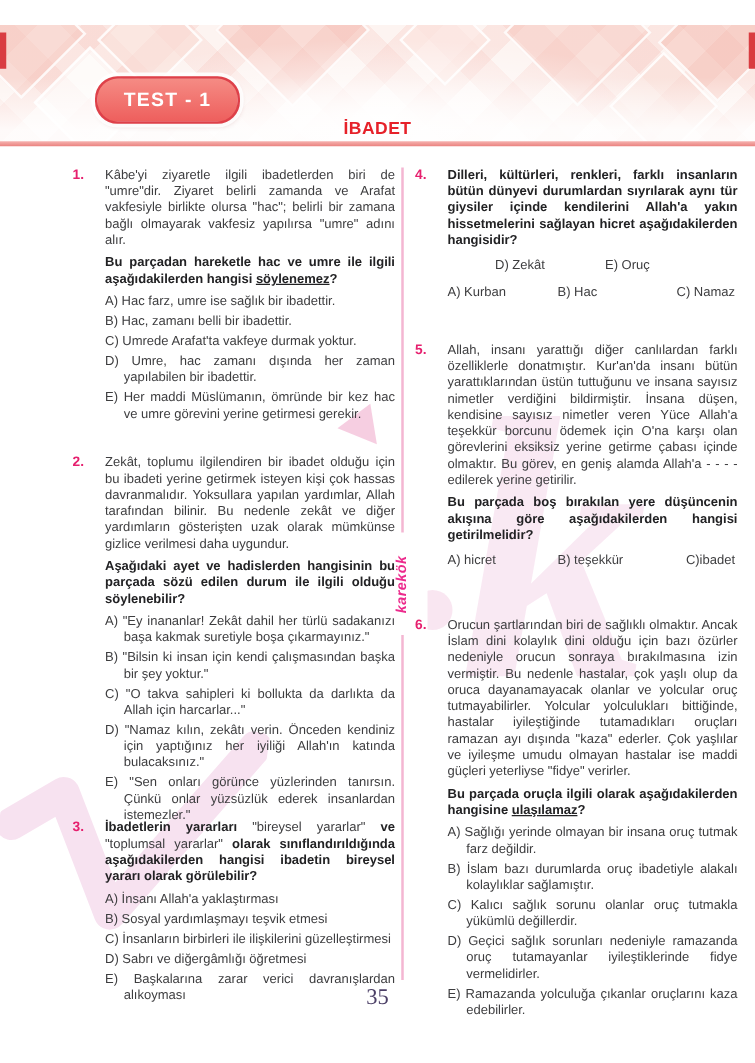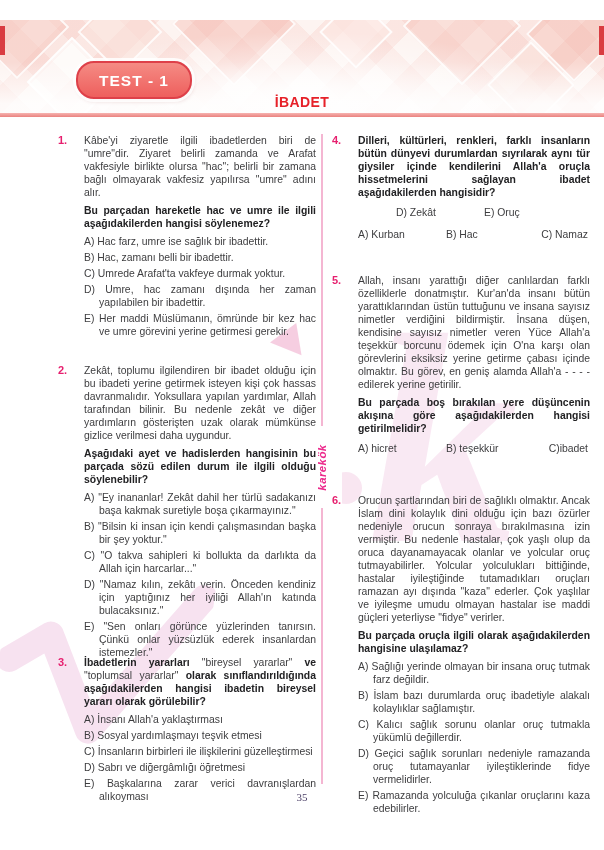--- a/index.html
+++ b/index.html
@@ -52,30 +52,30 @@
   
   .col{position:absolute;top:0;height:850px;z-index:2;}
   #col-left{left:58px;width:258px;}
   #col-right{left:332px;width:258px;}
   .q{position:absolute;left:0;right:0;display:flex;}
   #q1{top:114px}#q2{top:344px}#q3{top:636px}#q4{top:114px}#q5{top:254px}#q6{top:474px}
   .qnum{width:26px;flex:none;font-weight:bold;color:#e61f6e;font-size:11px;}
   .qbody{flex:1;min-width:0;}
   .para{margin:0 0 5px 0;text-align:justify;}
   .stem{margin:0 0 5px 0;text-align:justify;font-weight:bold;color:#222224;}
-  .stem .u{}
+  .stem .u{text-decoration:underline;}
   .opt{margin-top:3px;padding-left:15px;text-indent:-15px;text-align:justify;}
   .optrow{position:relative;height:15px;margin-top:7px;}
   .optrow span{position:absolute;top:0;white-space:nowrap;}
   .r1-a{left:0;} .r1-b{left:88px;} .r1-c{right:2px;}
   #q4 .r2-d{left:38px;} #q4 .r2-e{left:126px;}
   #q5 .r2-d{left:30px;} #q5 .r2-e{left:134px;}
 
   #page-num{position:absolute;left:0;top:771px;width:604px;text-align:center;z-index:2;
-      font-family:"Liberation Serif",serif;font-size:11px;color:#4b3f66;}
+      font-family:"Liberation Serif",serif;font-size:18px;color:#4b3f66;}
 </style>
 </head>
 <body>
 
 <div id="page">
 
   <div id="banner">
     <div class="lat1"></div>
     <div class="lat2"></div>
     <div class="d" style="left:-20px;top:-30px;width:70px;height:70px;background:rgba(246,199,190,.55);"></div>
@@ -149,21 +149,21 @@
         <div class="opt">E) Başkalarına zarar verici davranışlardan alıkoyması</div>
       </div>
     </div>
   </div>
 
   <div id="col-right" class="col">
 
     <div class="q" id="q4">
       <div class="qnum">4.</div>
       <div class="qbody">
-        <p class="stem">Dilleri, kültürleri, renkleri, farklı insanların bütün dünyevi durumlardan sıyrılarak aynı tür giysiler içinde kendilerini Allah'a oruçla hissetmelerini sağlayan ibadet aşağıdakilerden hangisidir?</p>
+        <p class="stem">Dilleri, kültürleri, renkleri, farklı insanların bütün dünyevi durumlardan sıyrılarak aynı tür giysiler içinde kendilerini Allah'a yakın hissetmelerini sağlayan hicret aşağıdakilerden hangisidir?</p>
         <div class="optrow">
           <span class="r2-d">D) Zekât</span>
           <span class="r2-e">E) Oruç</span>
         </div>
         <div class="optrow">
           <span class="r1-a">A) Kurban</span>
           <span class="r1-b">B) Hac</span>
           <span class="r1-c">C) Namaz</span>
         </div>
       </div>

